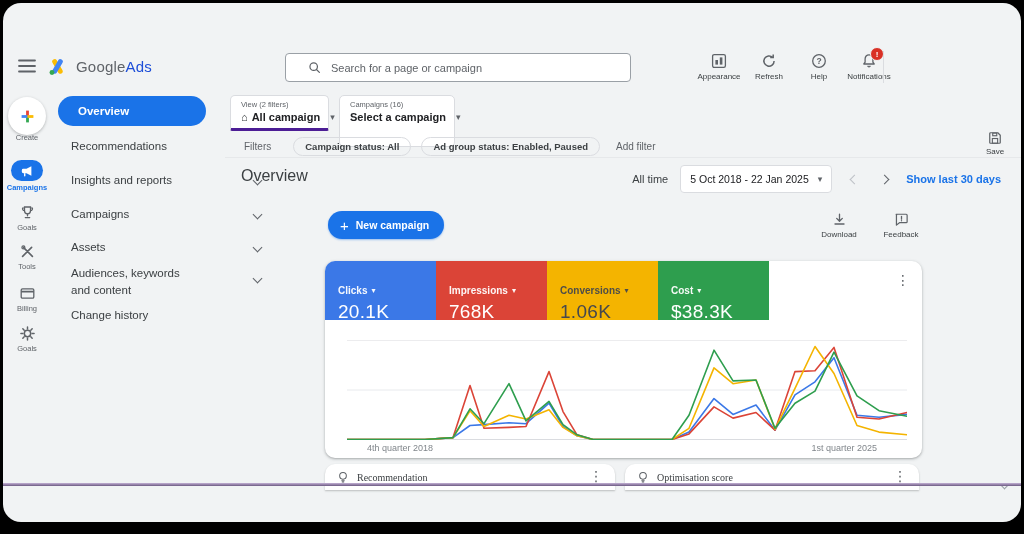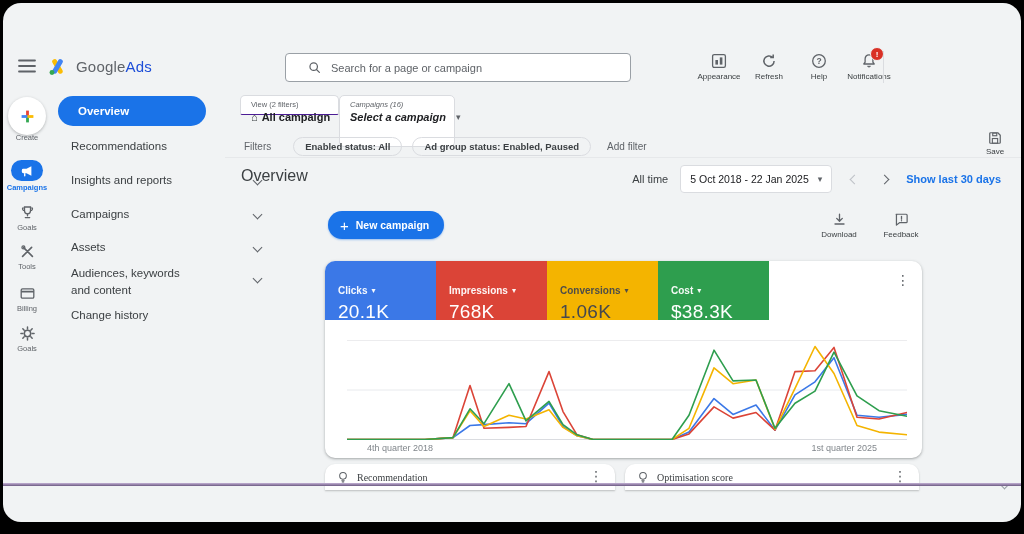--- a/index.html
+++ b/index.html
@@ -40,22 +40,22 @@
   .chev{width:6px;height:6px;border-right:1.4px solid #5f6368;border-bottom:1.4px solid #5f6368;display:inline-block;}
   .chev.down{transform:rotate(45deg);}
   .chev.left{transform:rotate(135deg);}
   .chev.right{transform:rotate(-45deg);}
   .side-chev{position:absolute;left:183px;}
   
   .selector{background:#fff;border:1px solid #dadce0;border-radius:5px;padding:4px 8px 5px 10px;box-sizing:border-box;cursor:pointer;}
   .selector .small{font-size:7.5px;color:#5f6368;margin-bottom:2px;}
   .selector .val{font-size:11px;font-weight:700;color:#202124;display:flex;align-items:center;gap:4px;white-space:nowrap;}
   .selector .caret{color:#5f6368;font-size:9px;margin-left:6px;}
-  .sel-view{left:237px;top:92px;width:99px;height:20px;border-bottom:1px solid #4c1d95;border-bottom-left-radius:2px;border-bottom-right-radius:2px;}
-  .sel-camp{left:336px;top:92px;width:116px;height:52px;font-style:italic;}
+  .sel-view{left:227px;top:92px;width:99px;height:36px;border-bottom:3px solid #4c1d95;border-bottom-left-radius:2px;border-bottom-right-radius:2px;}
+  .sel-camp{left:336px;top:92px;width:116px;height:52px;}
   .filters-row{left:230px;top:134px;display:flex;align-items:center;gap:10px;margin-left:11px;}
   .filters-label{font-size:10px;color:#5f6368;margin-right:12px;}
   .chip{height:17px;border:1px solid #dadce0;border-radius:10px;padding:0 11px;display:flex;align-items:center;
         font-size:9.5px;font-weight:600;color:#3c4043;background:transparent;cursor:pointer;white-space:nowrap;}
   .add-filter{font-size:10px;color:#5f6368;margin-left:6px;cursor:pointer;}
   .save-btn{left:972px;top:128px;width:40px;display:flex;flex-direction:column;align-items:center;gap:2px;cursor:pointer;}
   .save-btn .lbl{font-size:8px;color:#3c4043;}
   .subnav-divider{left:222px;top:154px;right:0;height:1px;background:#e6e8ea;}
   
   .page-title{left:238px;top:164px;font-size:16px;color:#3c4043;}
@@ -276,21 +276,21 @@
   <div class="abs selector sel-camp">
     <div class="small">Campaigns (16)</div>
     <div class="val">
       <span>Select a campaign</span>
       <span class="caret">▾</span>
     </div>
   </div>
 
   <div class="abs filters-row">
     <span class="filters-label">Filters</span>
-    <span class="chip">Enabled status: All</span>
+    <span class="chip">Campaign status: All</span>
     <span class="chip">Ad group status: Enabled, Paused</span>
     <span class="add-filter">Add filter</span>
   </div>
 
   <div class="abs save-btn">
     <span>
       <svg width="14" height="14" viewBox="0 0 16 16">
           <path d="M3 2h8.2L14 4.8V13a1 1 0 0 1-1 1H3a1 1 0 0 1-1-1V3a1 1 0 0 1 1-1z" fill="none" stroke="#5f6368" stroke-width="1.4" stroke-linejoin="round"></path>
           <rect x="5" y="8.6" width="6" height="5.4" fill="none" stroke="#5f6368" stroke-width="1.3"></rect>
           <rect x="5.4" y="2.4" width="4.6" height="3" fill="none" stroke="#5f6368" stroke-width="1.3"></rect>

